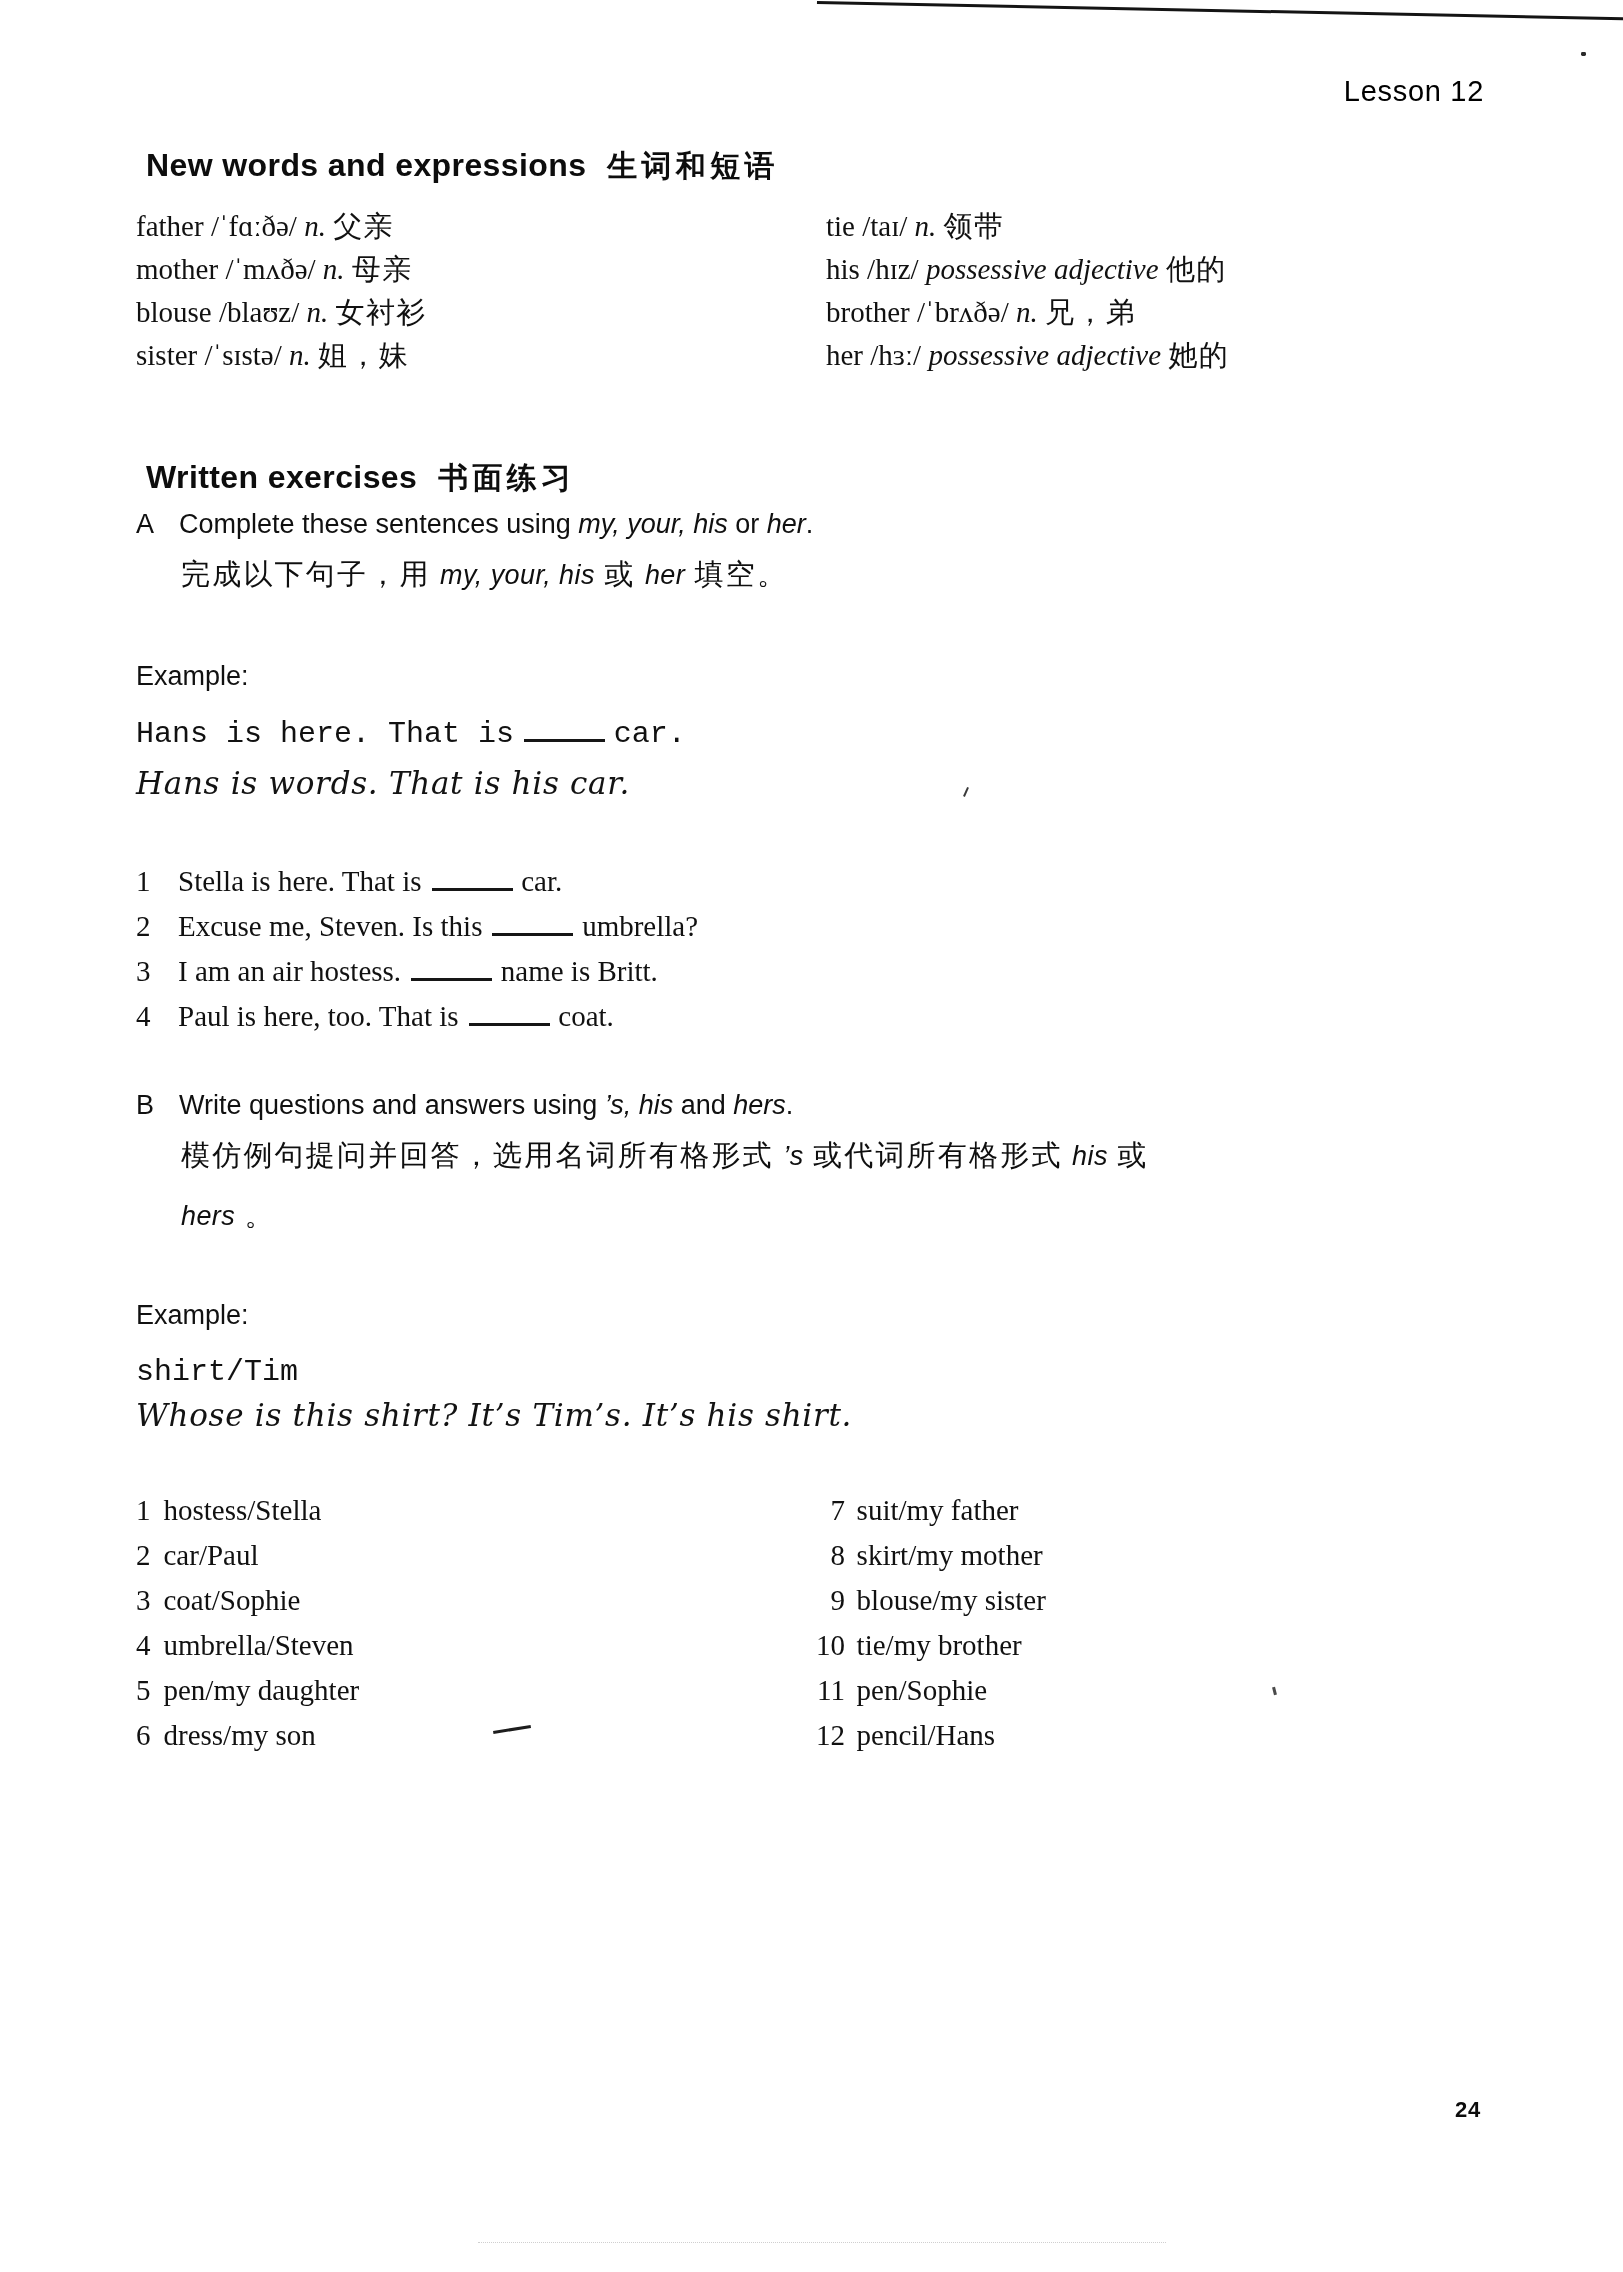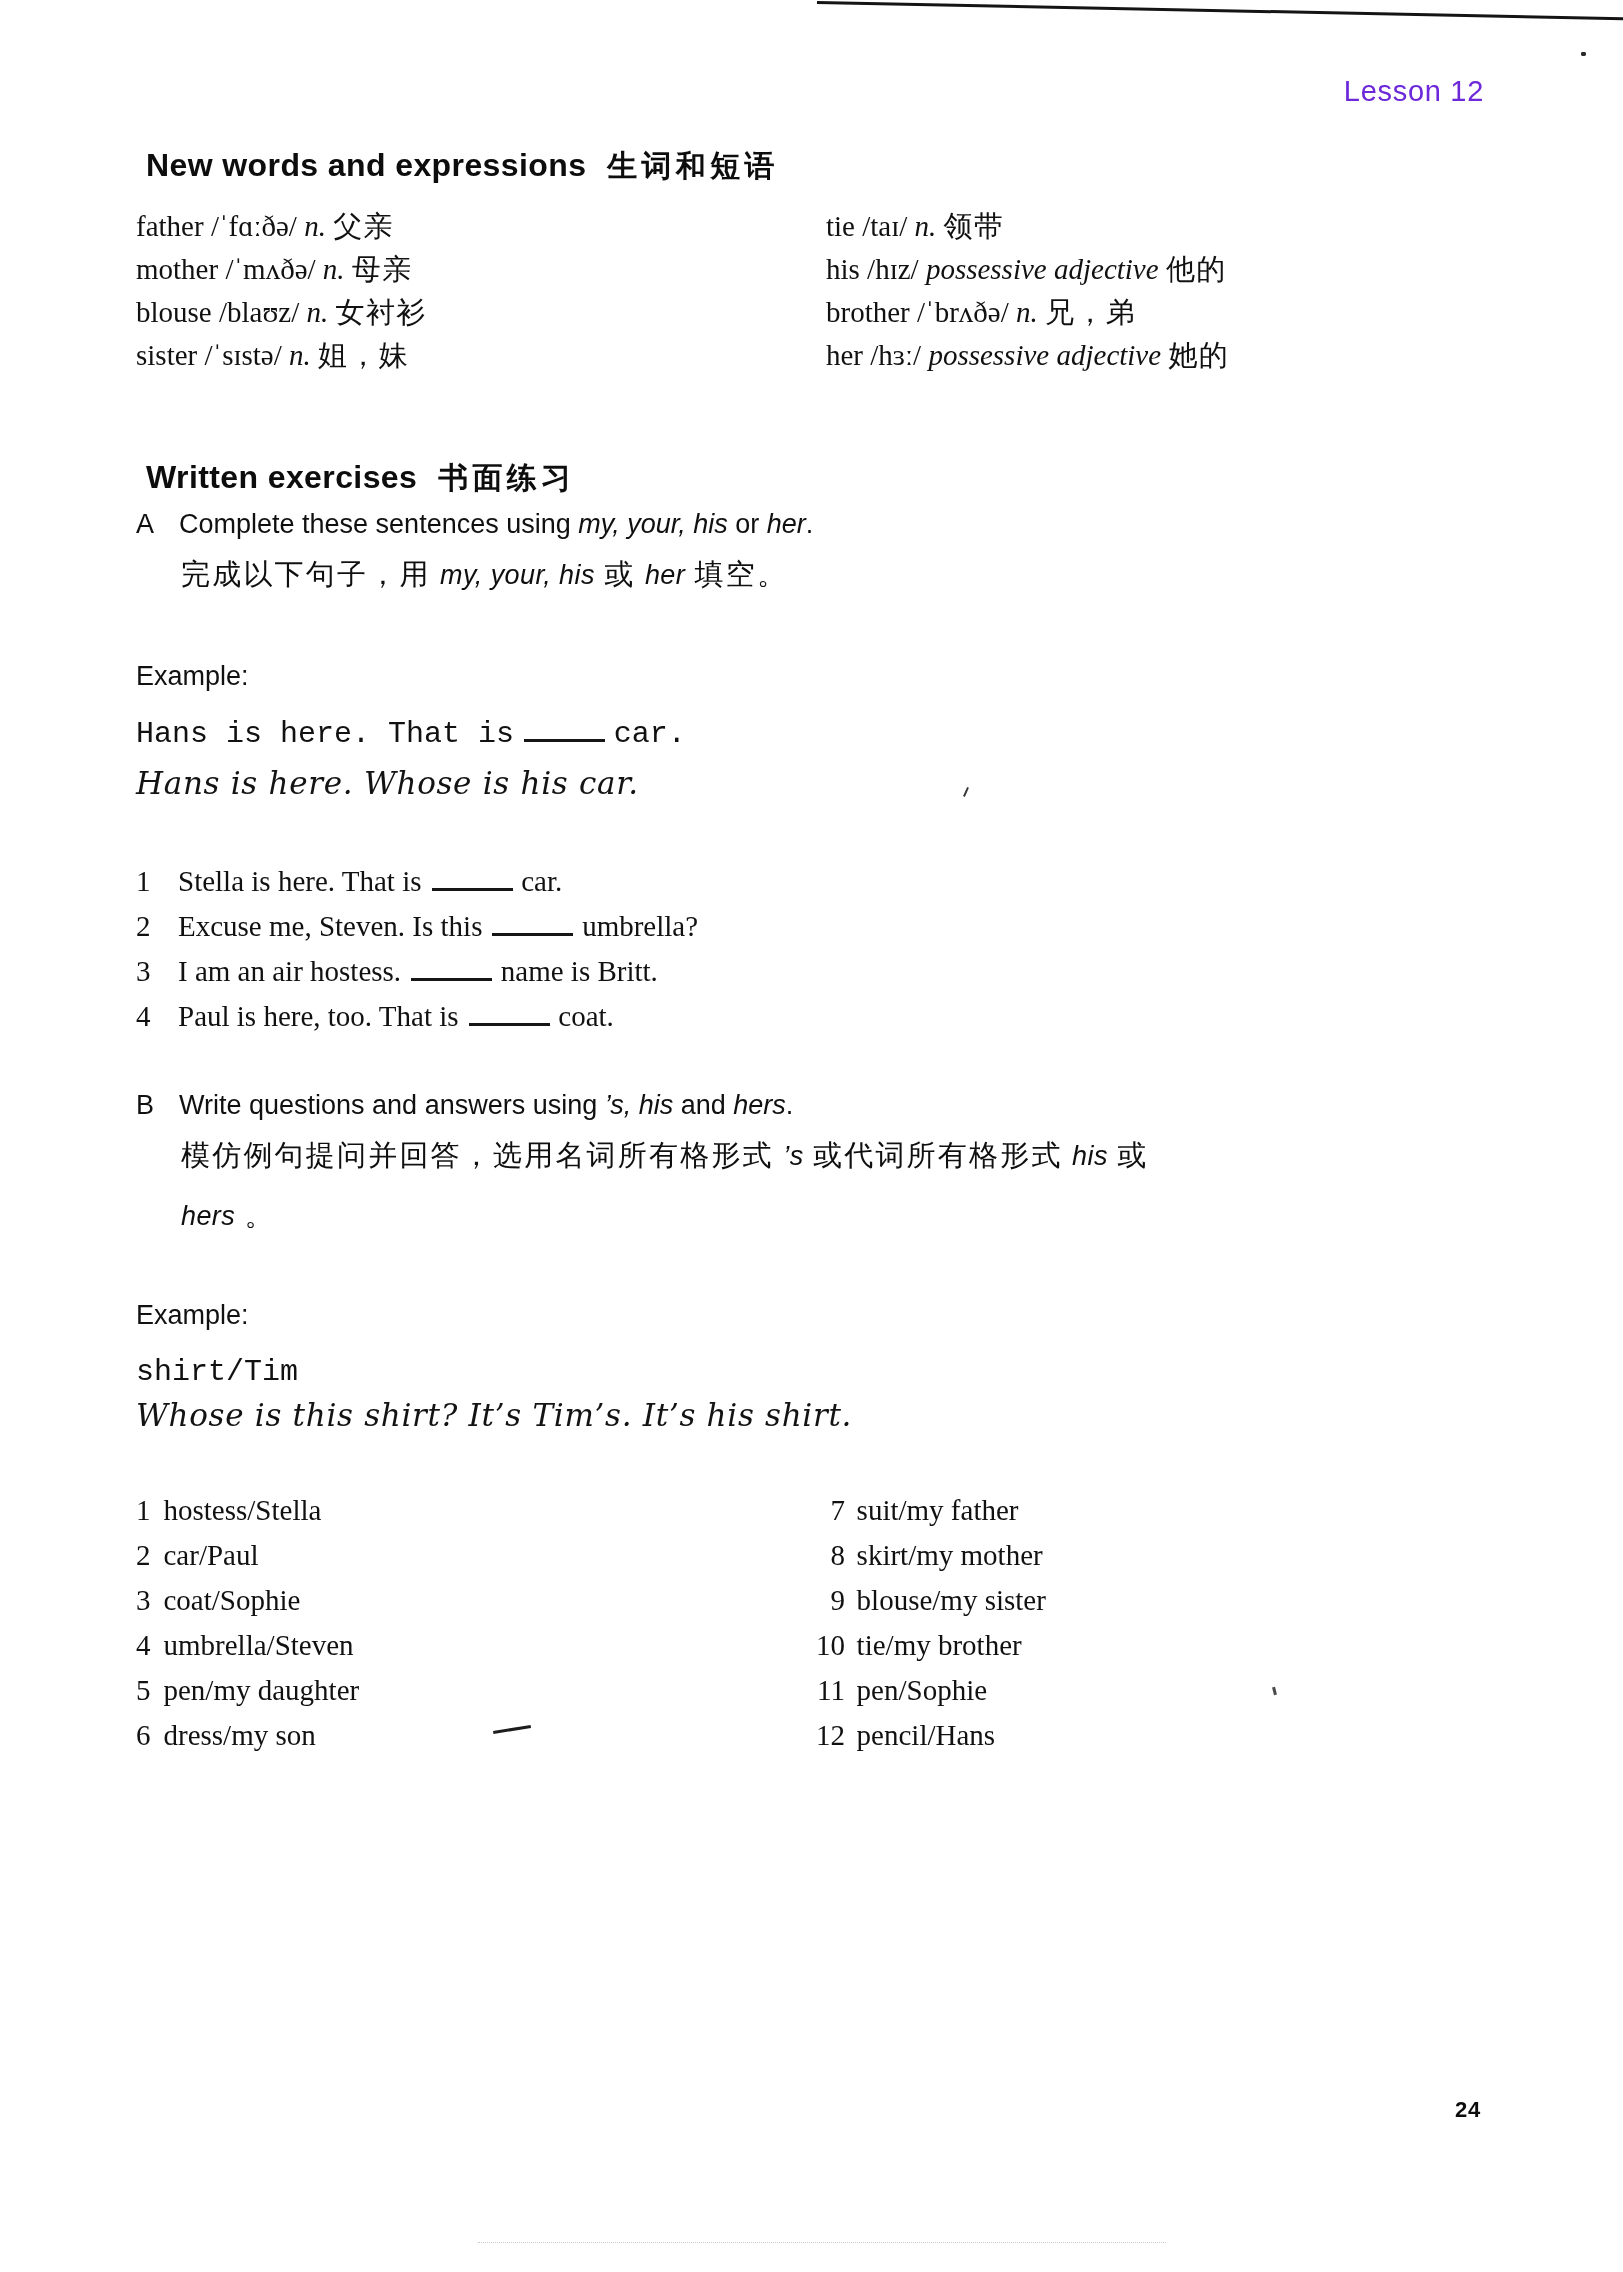--- a/index.html
+++ b/index.html
@@ -9,21 +9,21 @@
     height: 2273px;
     background: #ffffff;
     overflow: hidden;
     color: #111111;
   }
   .sans  { font-family: "Liberation Sans", "DejaVu Sans", sans-serif; }
 
   .lesson {
     position: absolute;
     top: 75px; right: 139px;
-    font-size: 29px; letter-spacing: 0.7px; color: #6d28d9;
+    font-size: 29px; letter-spacing: 0.7px; color: #000000;
   }
 
   .heading {
     position: absolute; left: 136px; margin: 10px;
     font-size: 32px; font-weight: bold; letter-spacing: 0.4px;
     color: #0d0d0d; white-space: nowrap;
   }
   .heading .h-cn {
     font-family: "Liberation Serif", "DejaVu Serif", serif;
     font-size: 30px; font-weight: 700; margin-left: 11.6px; letter-spacing: 4.3px;
@@ -163,21 +163,21 @@
     <span class="label">A</span>
     <span class="itext"><span>Complete these sentences using </span><i>my, your, his</i><span> or </span><i>her</i><span>.</span></span>
   </div>
 
   <div class="cnline" style="top:555px"><span>完成以下句子，用 </span><i class="cn-latin">my, your, his</i><span> 或 </span><i class="cn-latin">her</i><span> 填空。</span></div>
 
   <div class="ex-label sans" style="top:661px">Example:</div>
 
   <div class="serif-line" style="top:717px"><span>Hans is here. That is</span><span class="blank"></span><span>car.</span></div>
 
-  <div class="cursive" style="top:765px">Hans is here. Whose is his car.</div>
+  <div class="cursive" style="top:765px">Hans is words. That is his car.</div>
   <div class="art tick-1"></div>
 
   <div class="items" style="top:865px">
     <div class="row">
       <span class="num-a">1</span>
       <span><span>Stella is here. That is</span><span class="blank"></span><span>car.</span></span>
     </div>
     <div class="row">
       <span class="num-a">2</span>
       <span><span>Excuse me, Steven. Is this</span><span class="blank"></span><span>umbrella?</span></span>

